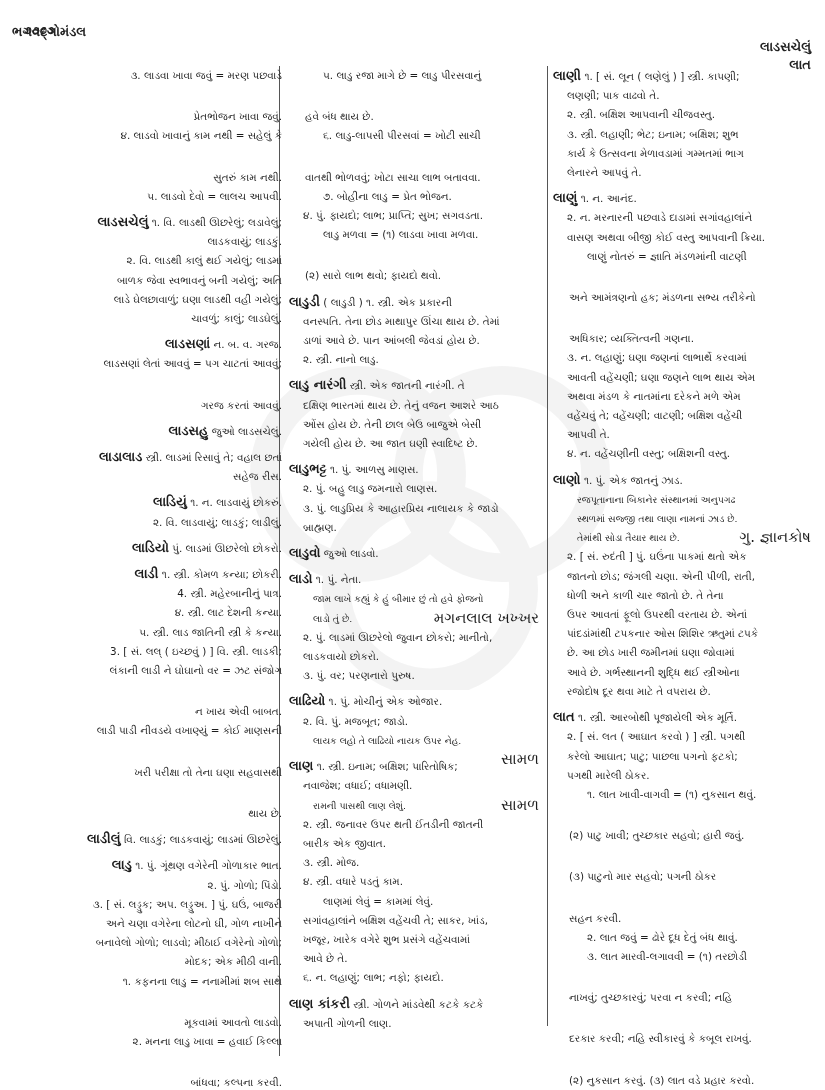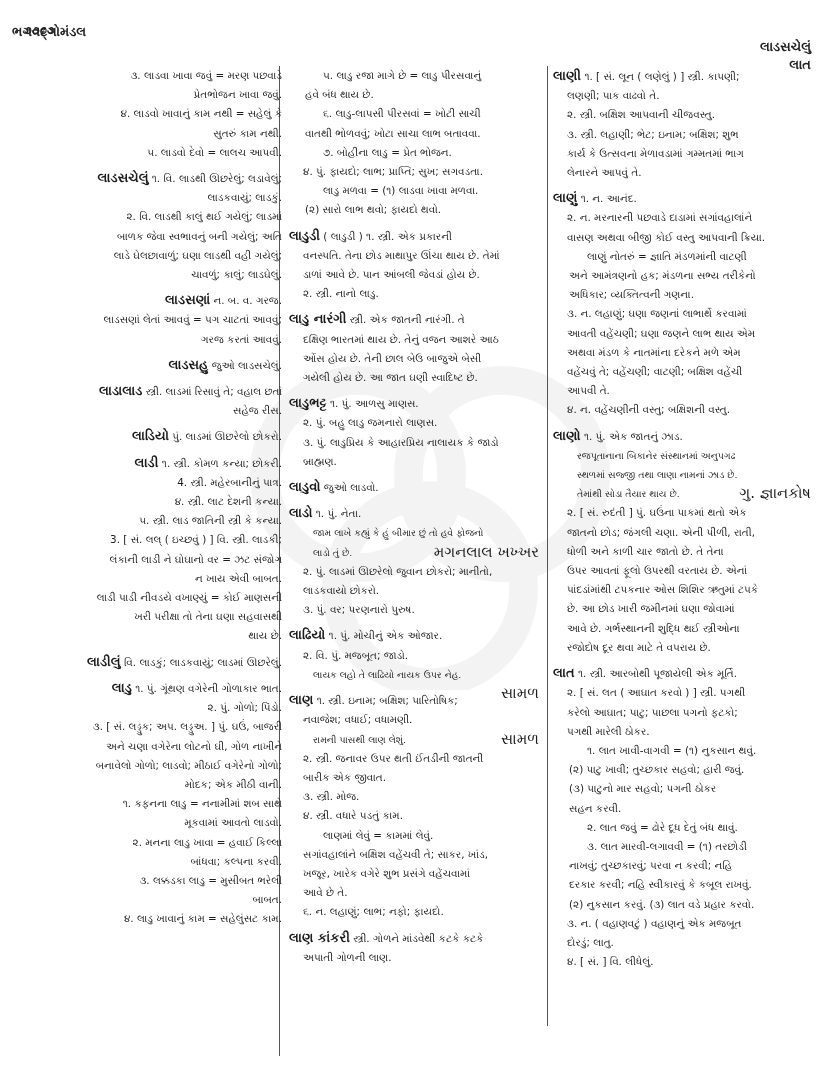--- a/index.html
+++ b/index.html
@@ -20,21 +20,21 @@
   .col-1 { left:18px; width:264px;text-align:right; }
   .col-2 { left:289px; width:254px; }
   .col-3 { left:553px; width:262px; }
   .divider { position:absolute; width:1px; background:#555; }
   .div-1 { left:279px; top:66px; height:990px; }
   .div-2 { left:547px; top:66px; height:960px; }
   .entry { margin:0 0 6px 0; text-indent:0; }
   .line { display:block; padding-left:14px; }
   .line.hw-line { padding-left:0; }
   .line.sub { padding-left:34px; }
-  .line.cont { padding-left:16px; }
+  .line.cont { padding-left:16px;margin-top:22px; }
   .line.cite { padding-left:24px; font-size:9.4px; }
   .hw { font-weight:bold; font-size:13px; }
   .src { float:right; font-size:15px; padding-right:4px; }
 </style>
 </head>
 <body>
 
 <svg class="watermark" viewBox="0 0 100 100">
   <circle cx="30" cy="40" r="26" fill="none" stroke="#444" stroke-width="8"></circle>
   <circle cx="70" cy="40" r="26" fill="none" stroke="#444" stroke-width="8"></circle>
@@ -71,20 +71,24 @@
       <span class="line hw-line"><span class="hw">લાડસણાં</span><span> ન. બ. વ. ગરજ.</span></span>
       <span class="line sub"><span>લાડસણાં લેતાં આવવું = પગ ચાટતાં આવવું;</span></span>
       <span class="line cont"><span>ગરજ કરતાં આવવું.</span></span>
     </div>
     <div class="entry">
       <span class="line hw-line"><span class="hw">લાડસહુ</span><span> જુઓ લાડસચેલું.</span></span>
     </div>
     <div class="entry">
       <span class="line hw-line"><span class="hw">લાડાલાડ</span><span> સ્ત્રી. લાડમાં રિસાવું તે; વહાલ છતાં</span></span>
       <span class="line line"><span>સહેજ રીસ.</span></span>
+    </div>
+    <div class="entry">
+      <span class="line hw-line"><span class="hw">લાડિયું</span><span> ૧. ન. લાડવાયું છોકરું.</span></span>
+      <span class="line line"><span>૨. વિ. લાડવાયું; લાડકું; લાડીલું.</span></span>
     </div>
     <div class="entry">
       <span class="line hw-line"><span class="hw">લાડિયો</span><span> પું. લાડમાં ઊછરેલો છોકરો.</span></span>
     </div>
     <div class="entry">
       <span class="line hw-line"><span class="hw">લાડી</span><span> ૧. સ્ત્રી. કોમળ કન્યા; છોકરી.</span></span>
       <span class="line line"><span>4. સ્ત્રી. મહેરબાનીનું પાત્ર.</span></span>
       <span class="line line"><span>૪. સ્ત્રી. લાટ દેશની કન્યા.</span></span>
       <span class="line line"><span>૫. સ્ત્રી. લાડ જાતિની સ્ત્રી કે કન્યા.</span></span>
       <span class="line line"><span>3. [ સં. લલ્ ( ઇચ્છવું ) ] વિ. સ્ત્રી. લાડકી;</span></span>

